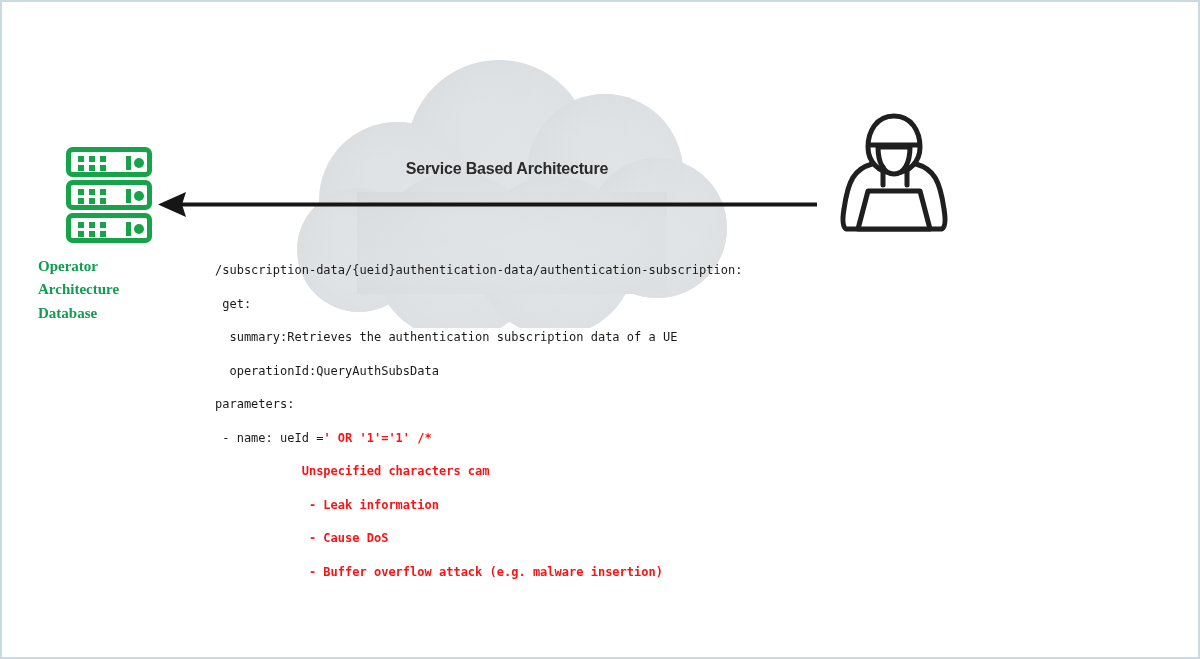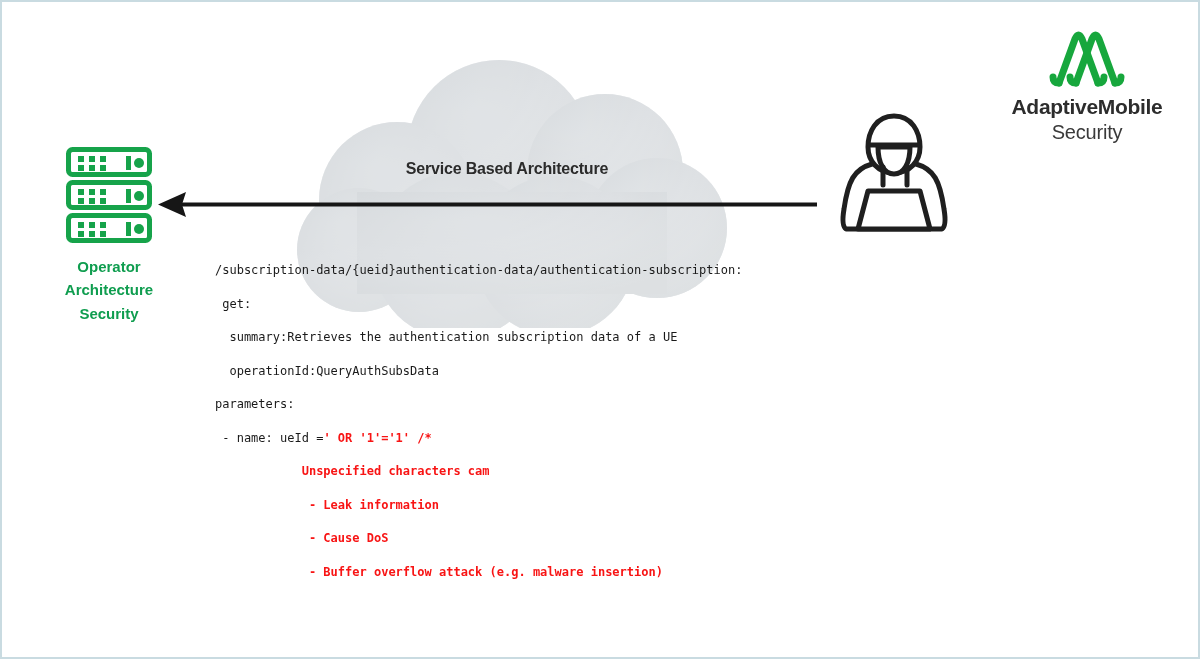--- a/index.html
+++ b/index.html
@@ -54,21 +54,22 @@
     z-index: 4;
   }
 
   
   #database-node {
     position: absolute;
     left: 36px;
     top: 143px;
     width: 142px;
     z-index: 5;
-    text-align: center;
+    text-align: left;
+    font-family: Liberation Serif, serif;
   }
   #database-icon { display: block; margin: 0 auto; }
   #database-label {
     margin-top: 10px;
     font-size: 15px;
     font-weight: bold;
     line-height: 1.55;
     color: #0f9d4f;
   }
 
@@ -211,21 +212,21 @@
             <rect x="25" y="86" width="6" height="6"></rect>
             <rect x="36" y="86" width="6" height="6"></rect>
           <rect x="62" y="77" width="5" height="14"></rect>
             <circle cx="75" cy="84" r="5"></circle>
         </g>
       </svg>
     </div>
     <div id="database-label">
       <div>Operator</div>
       <div>Architecture</div>
-      <div>Security</div>
+      <div>Database</div>
     </div>
   </div>
 
   <div id="hacker-node">
     <svg width="132" height="132" viewBox="0 0 132 132" xmlns="http://www.w3.org/2000/svg" aria-hidden="true">
       <g stroke="#1f1f1f" stroke-width="5" fill="#ffffff" stroke-linejoin="round" stroke-linecap="round">
 
         <path d="M44 59 C26 64 20 76 16 104 C14 116 15 122 18 124 L114 124 C117 122 118 116 116 104 C112 76 106 64 88 59 Z"></path>
 
         <path d="M66 11 C48 11 40 27 40 42 C40 56 50 68 66 68 C82 68 92 56 92 42 C92 27 84 11 66 11 Z"></path>
@@ -235,32 +236,16 @@
         <path d="M42 40 L90 40" fill="none"></path>
 
         <path d="M55 62 L55 80" fill="none"></path>
         <path d="M79 62 L79 80" fill="none"></path>
 
         <path d="M30 124 L40 86 L92 86 L102 124 Z"></path>
       </g>
     </svg>
   </div>
 
-  <div id="brand-logo">
-    <div>
-      <svg id="brand-mark" width="78" height="62" viewBox="0 0 78 62" xmlns="http://www.w3.org/2000/svg" aria-hidden="true">
-        <g stroke="#17a73d" stroke-width="7" fill="none" stroke-linecap="round" stroke-linejoin="round">
-          <path d="M11 57 L27 13 Q30.5 5 34 13 L50 57"></path>
-          <path d="M28 57 L44 13 Q47.5 5 51 13 L67 57"></path>
-          <path d="M11 57 Q5 57 5 51"></path>
-          <path d="M50 57 Q56 57 56 51"></path>
-          <path d="M28 57 Q22 57 22 51"></path>
-          <path d="M67 57 Q73 57 73 51"></path>
-        </g>
-      </svg>
-    </div>
-    <div id="brand-name">AdaptiveMobile</div>
-    <div id="brand-sub">Security</div>
-  </div>
 
   <div id="code-block"><div class="code-line"><span class="tok-black">/subscription-data/{ueid}authentication-data/authentication-subscription:</span></div><div class="code-line"><span class="tok-black"> get:</span></div><div class="code-line"><span class="tok-black">  summary:Retrieves the authentication subscription data of a UE</span></div><div class="code-line"><span class="tok-black">  operationId:QueryAuthSubsData</span></div><div class="code-line"><span class="tok-black">parameters:</span></div><div class="code-line"><span class="tok-black"> - name: ueId =</span><span class="tok-red">' OR '1'='1' /*</span></div><div class="code-line"><span class="tok-red">            Unspecified characters cam</span></div><div class="code-line"><span class="tok-red">             - Leak information</span></div><div class="code-line"><span class="tok-red">             - Cause DoS</span></div><div class="code-line"><span class="tok-red">             - Buffer overflow attack (e.g. malware insertion)</span></div></div>
 
 </div>
 
 </body></html>

